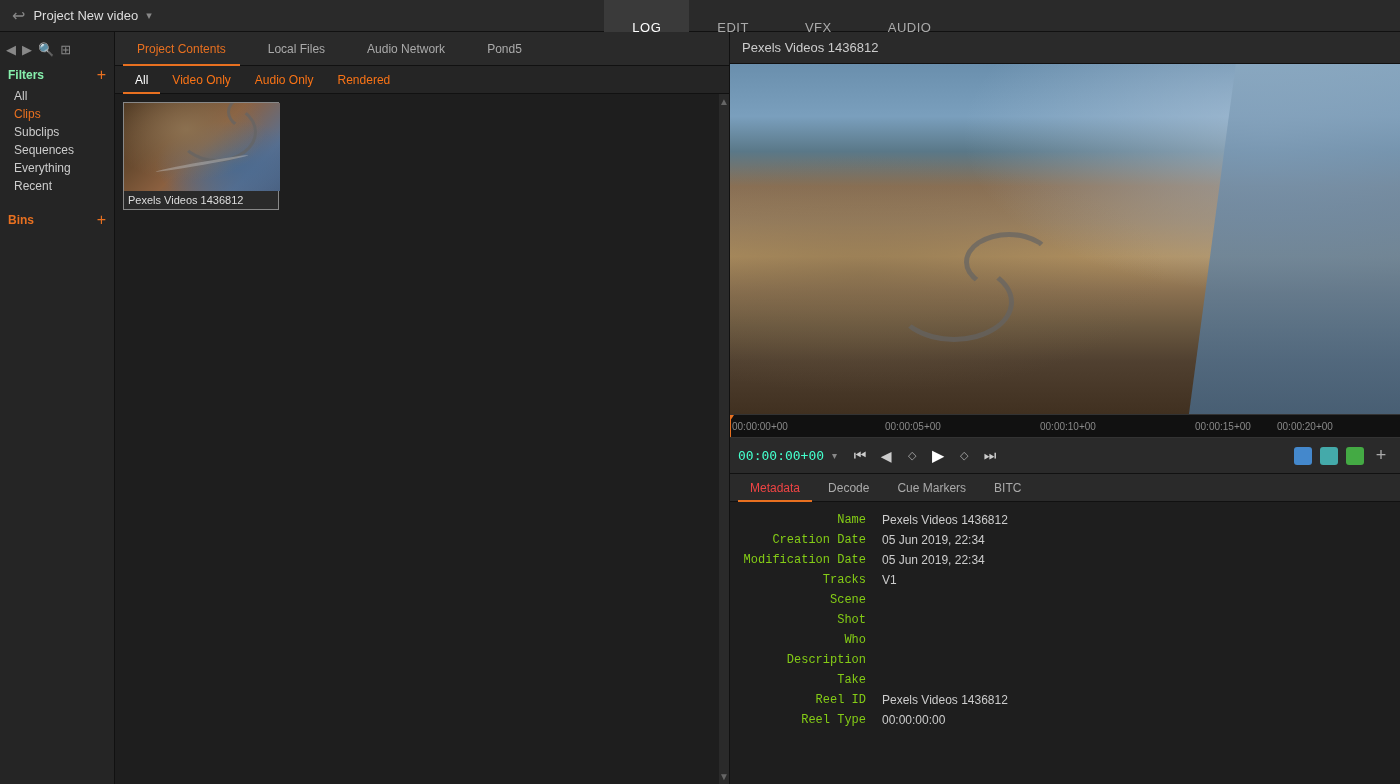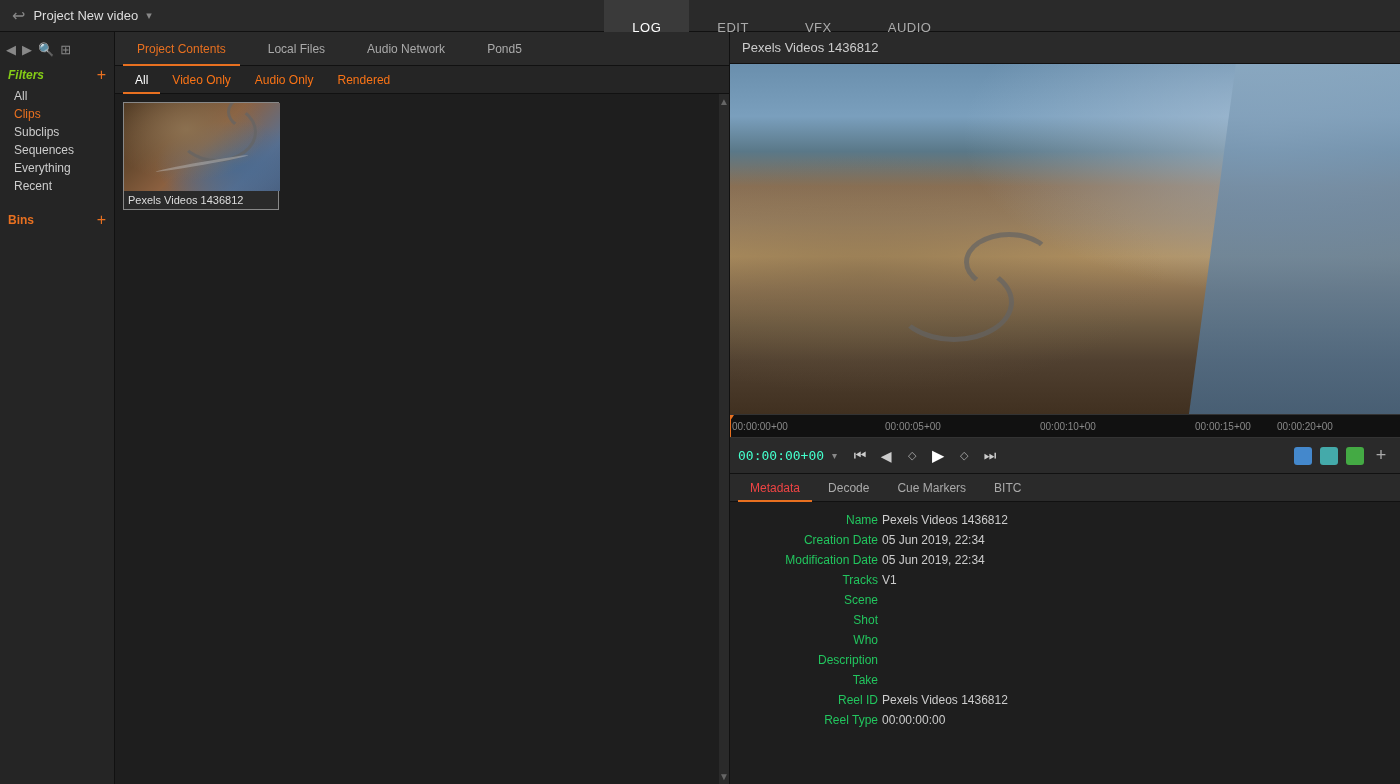--- a/index.html
+++ b/index.html
@@ -95,24 +95,23 @@
     #filters-section {
       padding: 4px 8px;
     }
     #filters-header {
       display: flex;
       align-items: center;
       justify-content: space-between;
       margin-bottom: 4px;
     }
     #filters-label {
-      color: #84cc16;
+      color: #86efac;
       font-size: 12px;
       font-weight: bold;
-      font-style: italic;
     }
     #filters-add {
       color: #e87020;
       font-size: 16px;
       cursor: pointer;
       line-height: 1;
     }
     .filter-item {
       padding: 2px 6px;
       color: #ccc;
@@ -476,24 +475,25 @@
     #metadata-content::-webkit-scrollbar { width: 8px; }
     #metadata-content::-webkit-scrollbar-track { background: #252525; }
     #metadata-content::-webkit-scrollbar-thumb { background: #555; }
     .meta-row {
       display: flex;
       padding: 3px 12px;
     }
     .meta-key {
       width: 140px;
       text-align: right;
-      color: #22c55e;
-      font-size: 12px;
-      padding-right: 4px;
+      color: #84cc16;
+      font-size: 12px;
+      padding-right: 16px;
       flex-shrink: 0;
+      font-family: Liberation Mono, monospace;
     }
     .meta-val {
       color: #ccc;
       font-size: 12px;
       flex: 1;
     }
   </style>
 </head>
 <body>
 

